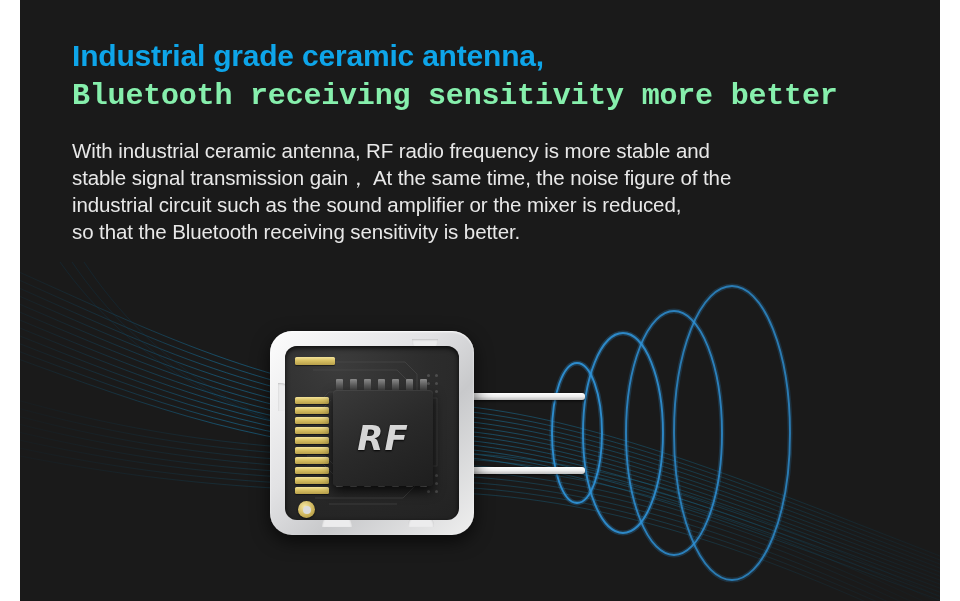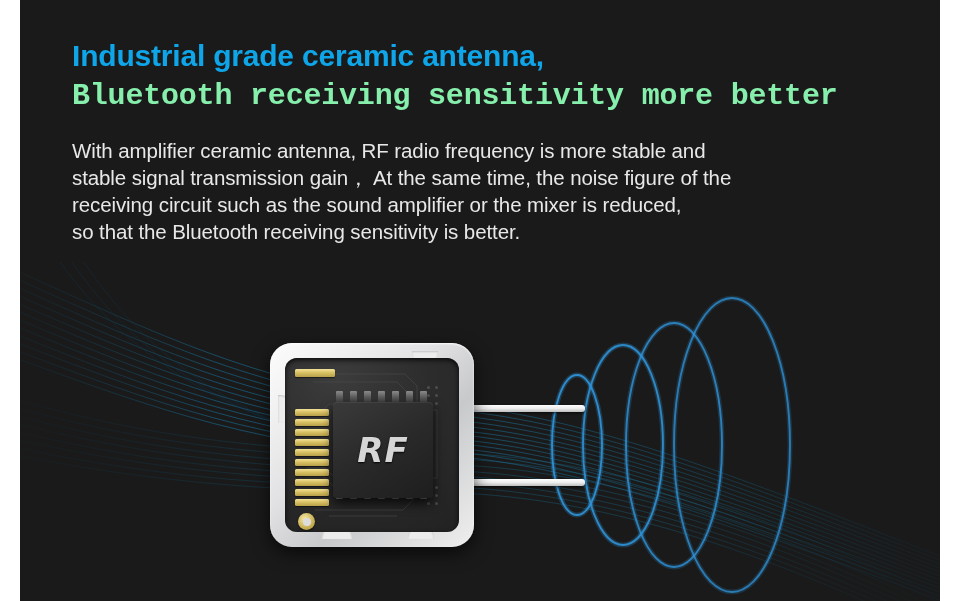--- a/index.html
+++ b/index.html
@@ -79,21 +79,21 @@
   }
   .body-copy span {
     display: block;
     white-space: nowrap;
   }
 
   
   .illustration {
     position: absolute;
     left: 0;
-    top: 16px;
+    top: 4px;
     width: 920px;
     height: 454px;
   }
 
   
   .rf-module {
     position: absolute;
     left: 250px;   
     top: 327px;
     width: 204px;
@@ -381,21 +381,21 @@
       </div>
 
     </div>
 
     <div class="text-block">
       <h1 class="headline">
         <span class="headline-line1">Industrial grade ceramic antenna,</span>
         <span class="headline-line2">Bluetooth receiving sensitivity more better</span>
       </h1>
       <p class="body-copy">
-        <span>With amplifier ceramic antenna, RF radio frequency is more stable and</span>
+        <span>With industrial ceramic antenna, RF radio frequency is more stable and</span>
         <span>stable signal transmission gain，  At the same time, the noise figure of the</span>
-        <span>receiving circuit such as the sound amplifier or the mixer is reduced,</span>
+        <span>industrial circuit such as the sound amplifier or the mixer is reduced,</span>
         <span>so that the Bluetooth receiving sensitivity is better.</span>
       </p>
     </div>
 
   </div>
 </div>
 
 </body></html>

